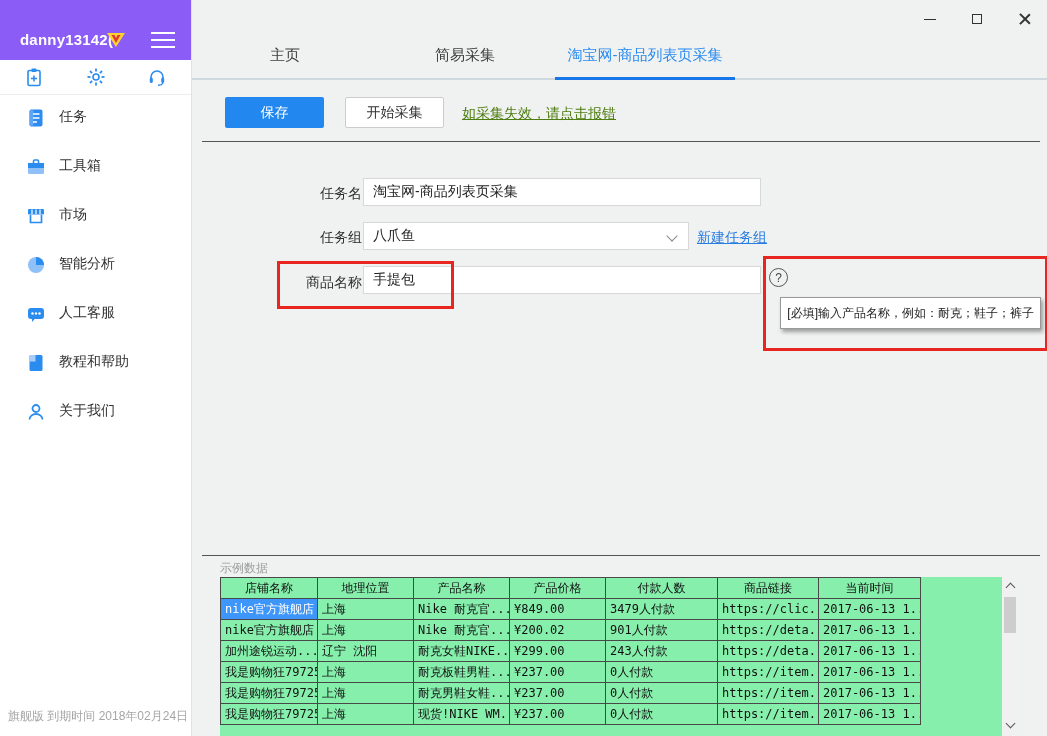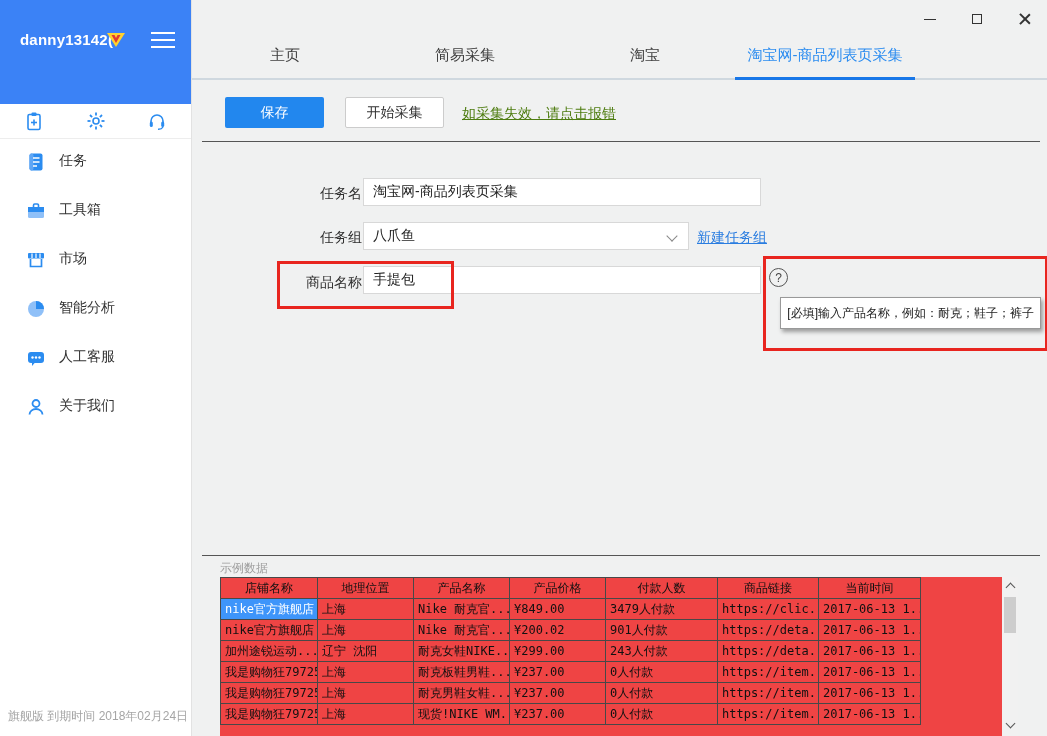--- a/index.html
+++ b/index.html
@@ -2,21 +2,21 @@
 <html><head>
 <meta charset="utf-8">
 <style>
   html,body{margin:0;padding:0;background:#d8d8d8;}
   .window{position:relative;width:1047px;height:736px;background:#f0f1f1;overflow:hidden;
           font-family:"Liberation Sans","DejaVu Sans",sans-serif;outline:1px solid #8f8f8f;}
 
   
   .sidebar{position:absolute;left:0;top:0;width:192px;height:736px;background:#fff;
            border-right:1px solid #e2e2e2;box-sizing:border-box;}
-  .user-header{position:relative;height:104px;background:#3b82f6;}
+  .user-header{position:relative;height:60px;background:#8b5cf6;}
   .username{position:absolute;left:20px;top:31px;color:#fff;font-weight:bold;font-size:15px;letter-spacing:.2px;}
   .vip{position:absolute;left:106px;top:32px;width:20px;height:16px;}
   .hamburger{position:absolute;right:16px;top:32px;width:24px;cursor:pointer;}
   .hamburger i{display:block;width:24px;height:2px;background:#fff;margin-bottom:5px;}
   .hamburger i:last-child{margin-bottom:0;}
   .quick-icons{height:35px;border-bottom:1px solid #ededed;display:flex;align-items:center;
                justify-content:space-between;padding:0 24px;box-sizing:border-box;}
   .qicon{width:20px;height:20px;cursor:pointer;}
   .nav{padding-top:13px;}
   .nav-item{height:49px;display:flex;padding-left:26px;cursor:pointer;}
@@ -73,21 +73,21 @@
   .redbox1{position:absolute;left:85px;top:261px;width:171px;height:42px;border:3px solid #e8251f;pointer-events:none;z-index:5;}
   .redbox2{position:absolute;left:571px;top:256px;width:279px;height:89px;border:3px solid #e8251f;pointer-events:none;z-index:5;}
 
   .help-circle{position:absolute;left:577px;top:268px;width:19px;height:19px;border:1.5px solid #555;border-radius:50%;
                display:flex;align-items:center;justify-content:center;font-size:12px;color:#444;box-sizing:border-box;cursor:pointer;}
   .tooltip{position:absolute;right:6px;top:297px;height:32px;background:#fff;border:1px solid #999;
            box-shadow:2px 3px 4px rgba(0,0,0,.35);font-size:12px;color:#222;display:flex;align-items:center;
            padding:0 6px;white-space:nowrap;box-sizing:border-box;}
 
   .sample-title{position:absolute;left:28px;top:560px;font-size:12px;color:#9d9d9d;}
-  .grid-wrap{position:absolute;left:28px;top:577px;width:798px;height:159px;background:#ef4444;}
+  .grid-wrap{position:absolute;left:28px;top:577px;width:798px;height:159px;background:#86efac;}
   table.grid{border-collapse:collapse;table-layout:fixed;width:700px;}
   .grid th,.grid td{border:1px solid #484848;font:12px "DejaVu Sans Mono","Liberation Mono",monospace;
                     padding:0 4px;height:21px;overflow:hidden;white-space:nowrap;box-sizing:border-box;color:#111;}
   .grid th{text-align:center;font-weight:normal;height:21px;cursor:default;}
   .grid td{cursor:default;}
   .grid td.sel{background:#3e95fa;color:#fff;}
 
   .vscroll{position:absolute;right:0;top:0;bottom:0;width:16px;background:#f1f1f1;}
   .vthumb{position:absolute;left:2px;right:2px;top:20px;height:36px;background:#cdcdcd;cursor:pointer;}
   .sc-up{position:absolute;top:7px;left:5px;width:6px;height:6px;border-left:1.5px solid #555;border-top:1.5px solid #555;transform:rotate(45deg);cursor:pointer;}
@@ -200,43 +200,49 @@
             <circle cx="6.5" cy="9.5" r="1.2" fill="#fff"></circle>
             <circle cx="10" cy="9.5" r="1.2" fill="#fff"></circle>
             <circle cx="13.5" cy="9.5" r="1.2" fill="#fff"></circle>
           </svg>
         </span>
         <span class="nav-label">人工客服</span>
       </div>
       <div class="nav-item">
         <span class="nav-ic">
           <svg width="20" height="20" viewBox="0 0 20 20">
+            <rect x="3.5" y="2" width="13" height="16" rx="1.5" fill="#2b8cf0"></rect>
+            <rect x="3.5" y="2" width="6" height="6.5" fill="#a9cdf9"></rect>
+          </svg>
+        </span>
+        <span class="nav-label">教程和帮助</span>
+      </div>
+      <div class="nav-item">
+        <span class="nav-ic">
+          <svg width="20" height="20" viewBox="0 0 20 20">
             <circle cx="10" cy="6.5" r="3.5" fill="none" stroke="#2b8cf0" stroke-width="1.8"></circle>
             <path d="M3.5 17.5 a6.5 5.5 0 0 1 13 0" fill="none" stroke="#2b8cf0" stroke-width="1.8"></path>
           </svg>
         </span>
         <span class="nav-label">关于我们</span>
       </div>
     </div>
 
     <div class="side-status">旗舰版 到期时间 2018年02月24日</div>
   </div>
 
   <div class="main">
 
     <div class="tabbar">
       <div class="tabs">
         <div class="tab">
           <span>主页</span>
         </div>
         <div class="tab">
           <span>简易采集</span>
-        </div>
-        <div class="tab">
-          <span>淘宝</span>
         </div>
         <div class="tab active">
           <span>淘宝网-商品列表页采集</span>
         </div>
       </div>
       <div class="win-controls">
         <div class="wc wc-min">
             <i></i>
           </div>
         <div class="wc wc-max">

